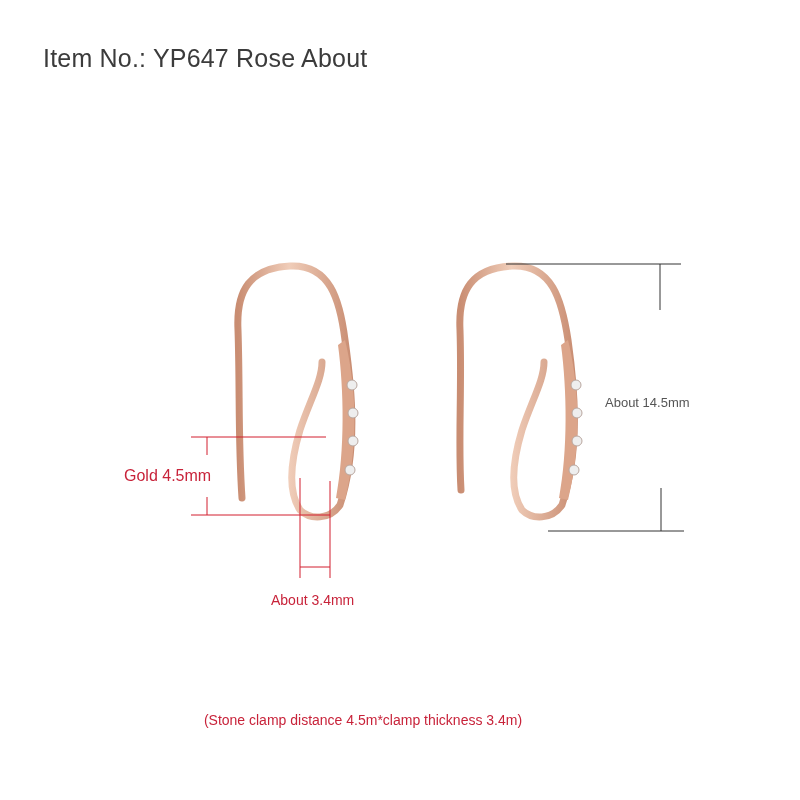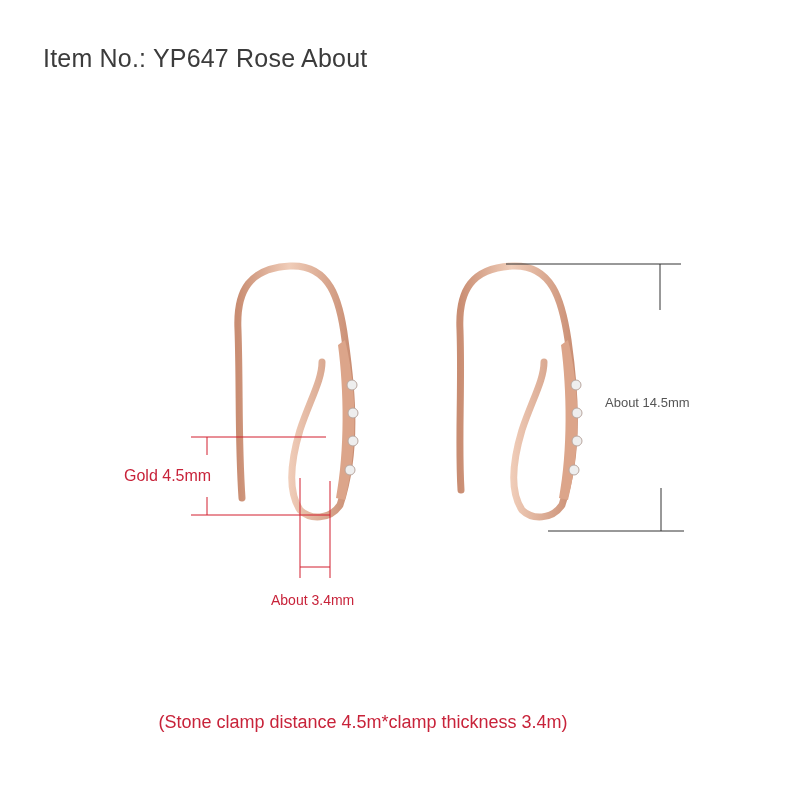--- a/index.html
+++ b/index.html
@@ -4,21 +4,21 @@
 <style>
   html, body { margin: 0; padding: 0; background: #ffffff; }
   body { width: 800px; height: 800px; position: relative; overflow: hidden; font-family: "Liberation Sans", "DejaVu Sans", sans-serif; }
   .title { position: absolute; left: 43px; top: 44px; font-size: 25px; color: #3b3b3b; letter-spacing: 0.2px; }
   .lbl { position: absolute; white-space: nowrap; }
   .lbl-red { color: #c8233a; }
   .lbl-gray { color: #555555; }
   .lbl-45 { left: 124px; top: 467px; font-size: 16px; }
   .lbl-34 { left: 271px; top: 580px; font-size: 14px; margin-top: 12px; }
   .lbl-145 { left: 605px; top: 395px; font-size: 13px; }
-  .note { position: absolute; left: 0; width: 726px; top: 712px; text-align: center; font-size: 18px; color: #c8233a; }
+  .note { position: absolute; left: 0; width: 726px; top: 712px; text-align: center; font-size: 14px; color: #c8233a; }
   svg.art { position: absolute; left: 0; top: 0; }
 </style>
 </head>
 <body>
 
 <div class="title">Item No.: YP647 Rose About</div>
 
 <svg class="art" width="800" height="800" viewBox="0 0 800 800">
   <defs>
     <linearGradient id="rg" x1="0" y1="0" x2="1" y2="0">

